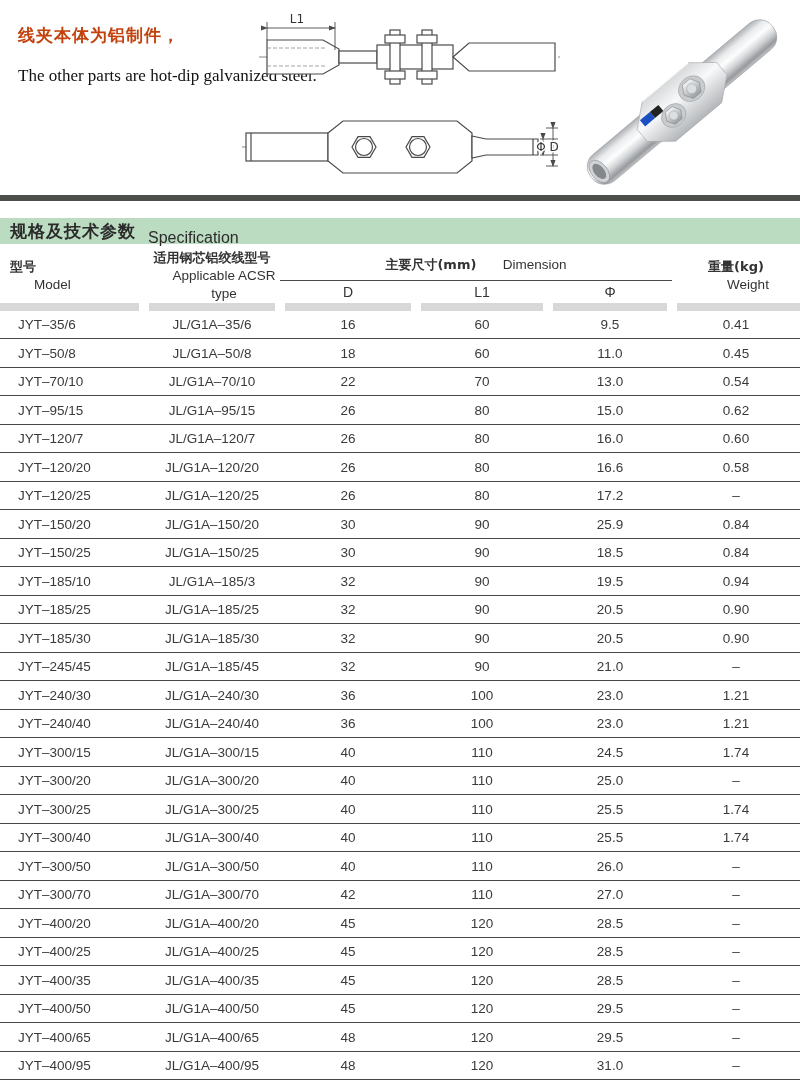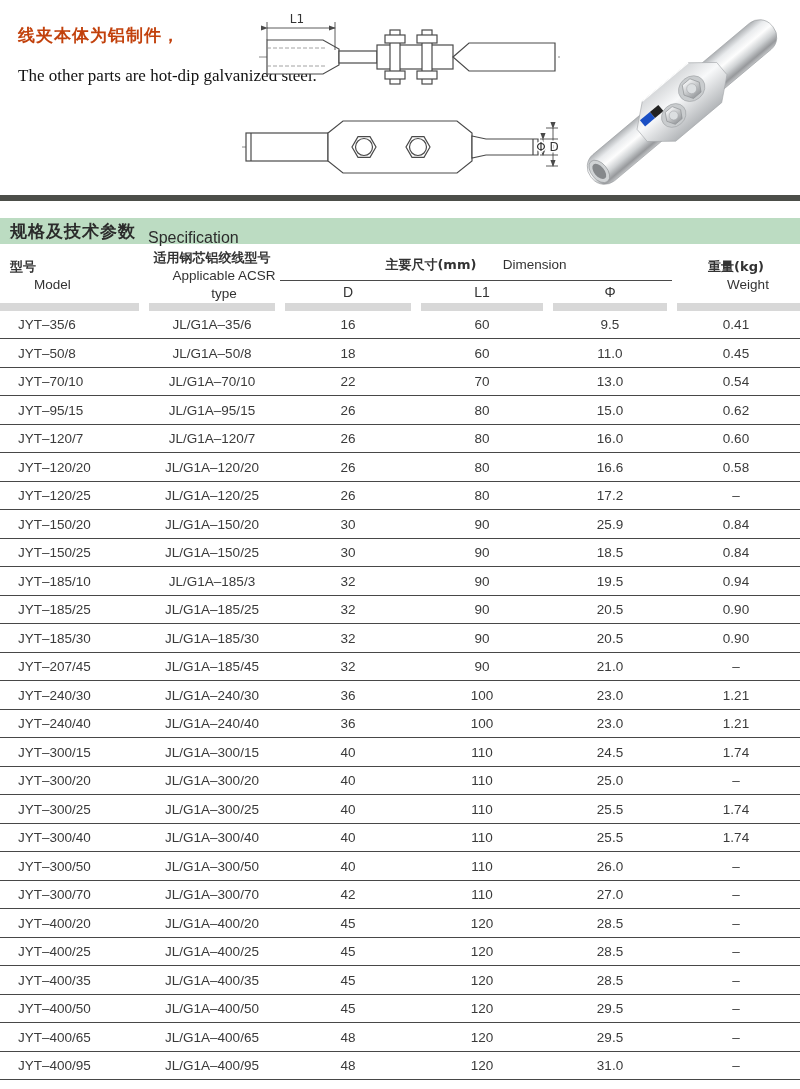--- a/index.html
+++ b/index.html
@@ -318,21 +318,21 @@
           </tr>
           <tr>
             <td class="left">JYT–185/30</td>
             <td>JL/G1A–185/30</td>
             <td>32</td>
             <td>90</td>
             <td>20.5</td>
             <td>0.90</td>
           </tr>
           <tr>
-            <td class="left">JYT–207/45</td>
+            <td class="left">JYT–245/45</td>
             <td>JL/G1A–185/45</td>
             <td>32</td>
             <td>90</td>
             <td>21.0</td>
             <td>–</td>
           </tr>
           <tr>
             <td class="left">JYT–240/30</td>
             <td>JL/G1A–240/30</td>
             <td>36</td>

